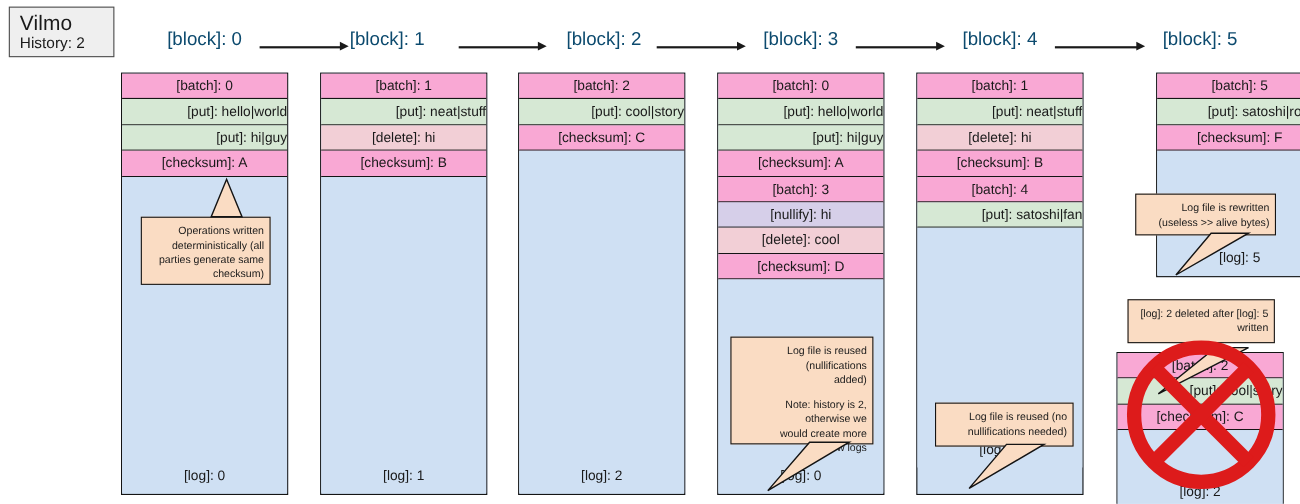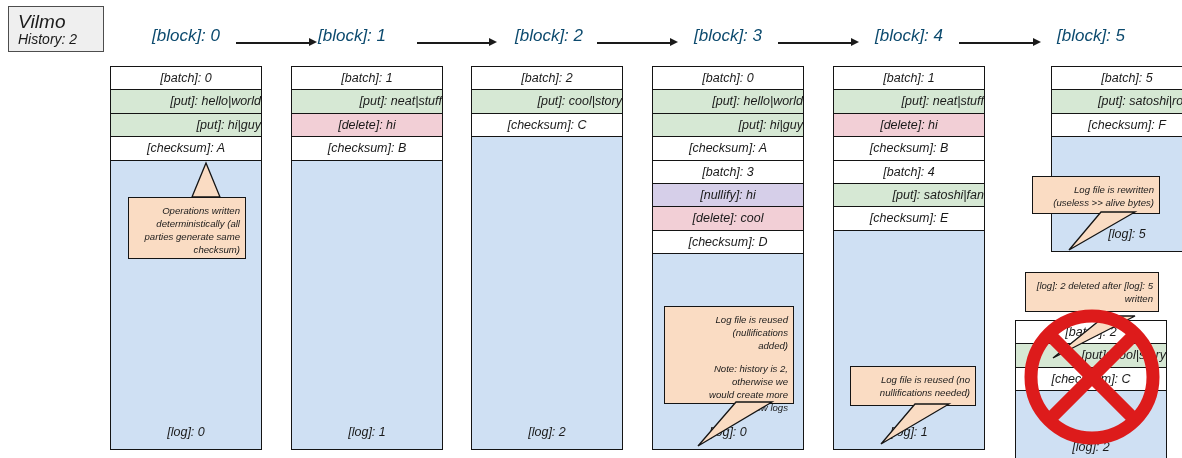--- a/index.html
+++ b/index.html
@@ -3,21 +3,21 @@
 <meta charset="utf-8">
 <style>
   html,body{margin:0;padding:0;}
   body{
     width:1182px;height:458px;
     background:#ffffff;
     font-family:"Liberation Sans","DejaVu Sans",sans-serif;
     overflow:hidden;
     position:relative;
   }
-  .stage{position:absolute;left:0;top:0;width:1164px;height:458px;font-style:italic;}
+  .stage{position:absolute;left:0;top:0;width:1164px;height:458px;}
 
   
   .titlebox{
     position:absolute;left:8px;top:6px;width:96px;height:46px;
     background:#efefef;border:1px solid #4d4d4d;
     box-sizing:border-box;
     padding:4px 0 0 9px;
   }
   .titlebox .app-name{
     font-size:19px;color:#1a1a1a;line-height:21px;letter-spacing:.1px;
@@ -53,21 +53,21 @@
     box-sizing:border-box;
     background:#cfe0f3;
   }
   .row{
     height:23.4px;line-height:23.4px;
     border-bottom:1.4px solid #141414;
     font-size:12.5px;color:#1a1a1a;text-align:center;
     box-sizing:border-box;
     overflow:hidden;white-space:nowrap;
   }
-  .row.batch,.row.checksum{background:#ffffff;}
+  .row.batch,.row.checksum{background:#f9a8d4;}
   .row.put{background:#d6e8d4;text-align:right;}
   .row.delete{background:#f2cfd6;}
   .row.nullify{background:#d6cfe9;}
   .logarea{position:relative;background:#cfe0f3;}
   .logtext{
     position:absolute;left:0;right:0;bottom:9px;
     text-align:center;font-size:12.5px;color:#1a1a1a;
   }
 
   
@@ -194,21 +194,20 @@
         </div>
       </div>
       <div class="col" style="left: 833px; top: 0px; height: 458px;">
         <div class="blockbox" style="top: 66px; height: 384px;">
           <div class="row batch">[batch]: 1</div>
           <div class="row put">[put]: neat|stuff</div>
           <div class="row delete">[delete]: hi</div>
           <div class="row checksum">[checksum]: B</div>
           <div class="row batch">[batch]: 4</div>
           <div class="row put">[put]: satoshi|fan</div>
-          <div class="row checksum">[checksum]: E</div>
           <div class="logarea" style="height: 217.4px;">
             <div class="logtext">[log]: 1</div>
           </div>
         </div>
         <div class="callout" style="left: 17px; top: 366px; width: 126px; height: 40px;">
           <p>Log file is reused (no nullifications needed)</p>
         </div>
         <div class="tail" style="left: 30px; top: 404px; width: 100px; height: 42px;">
           <svg width="100" height="42" viewBox="0 0 100 42">
             <polygon points="52,0 86,0 18,40" fill="#fadcc3" stroke="#141414" stroke-width="1.3" stroke-linejoin="miter"></polygon>

